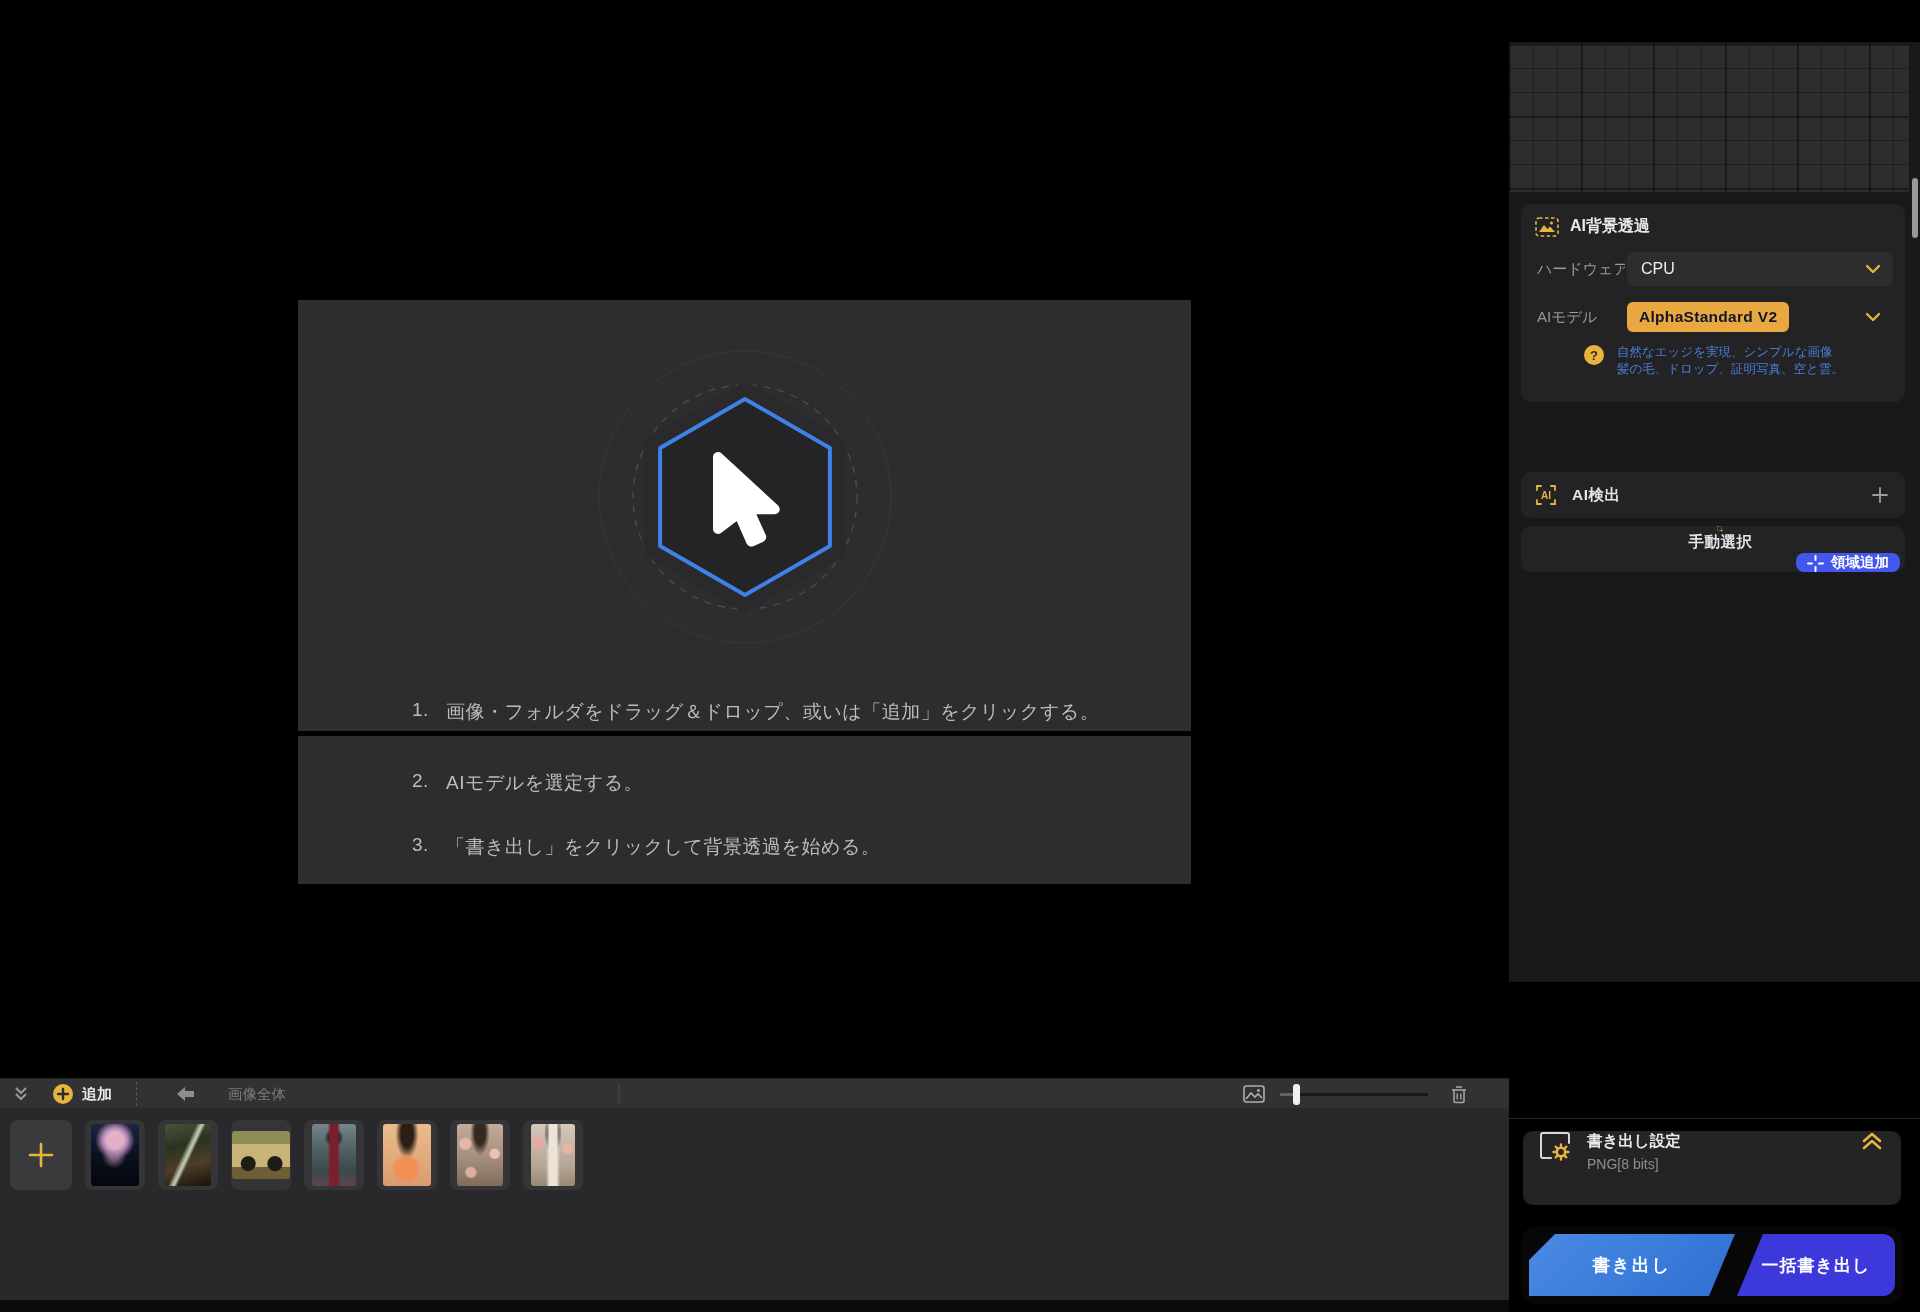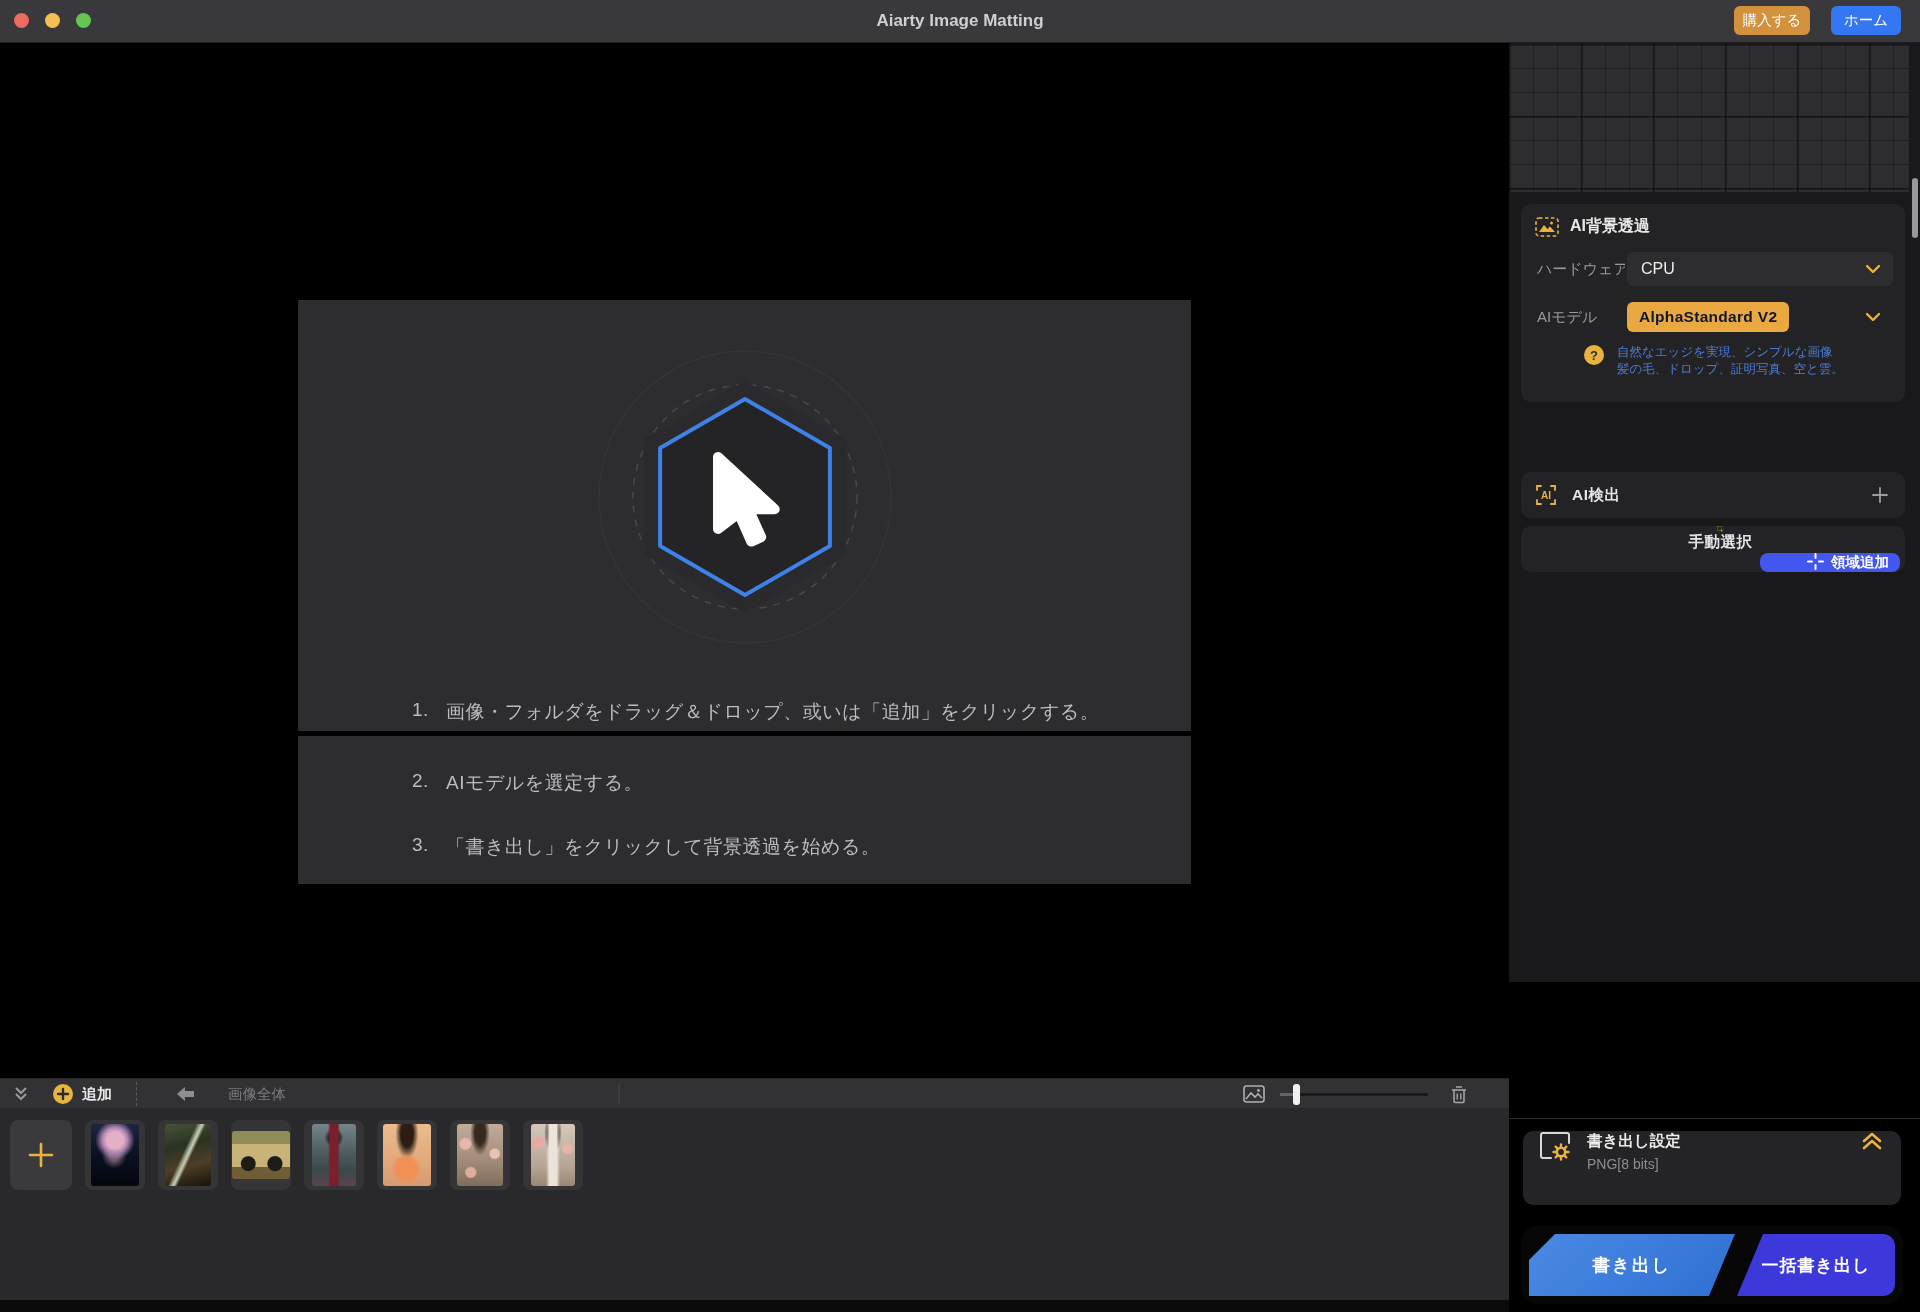--- a/index.html
+++ b/index.html
@@ -108,22 +108,22 @@
   .model-row .chev{margin-left:auto;margin-right:12px;}
   .help{position:absolute;left:62px;top:140px;display:flex;gap:12px;align-items:flex-start;}
   .help-text{color:#4d7cd6;font-size:12.5px;line-height:17px;}
   .card{position:absolute;left:12px;width:384px;height:46px;background:#232325;border-radius:10px;
         display:flex;align-items:center;padding:0;box-sizing:border-box;}
   .card .ic{margin-left:14px;}
   .card .lbl{margin-left:15px;color:#e4e4e6;font-size:15.5px;font-weight:bold;letter-spacing:.5px;}
   .card .right{margin-left:auto;margin-right:16px;display:flex;align-items:center;gap:22px;}
   .card-edit{top:376px;} .card-detect{top:430px;} .card-manual{top:484px;flex-direction:column;} .card-fine{top:538px;}
   .region-btn{margin-left:auto;margin-right:5px;height:36px;width:104px;background:#4356ee;border-radius:8px;
-              display:flex;align-items:flex-start;justify-content:center;gap:7px;color:#fff;font-size:14.5px;
-              font-weight:bold;cursor:pointer;padding-left:36px;}
+              display:flex;align-items:flex-end;justify-content:center;gap:7px;color:#fff;font-size:14.5px;
+              font-weight:bold;cursor:pointer;}
   .panel-divider{position:absolute;left:0;top:1076px;width:411px;height:1px;background:#29292b;}
   .exportcard{position:absolute;left:14px;top:1089px;width:378px;height:74px;background:#242426;border-radius:10px;
               display:flex;align-items:flex-start;}
   .exportcard .ic{margin-left:16px;}
   .export-texts{margin-left:14px;display:flex;flex-direction:column;gap:4px;}
   .export-title{color:#eaeaea;font-size:15.5px;font-weight:bold;}
   .export-sub{color:#8e8e90;font-size:14px;}
   .exportcard .chevups{margin-left:auto;margin-right:18px;cursor:pointer;}
   .dock{position:absolute;left:12px;top:1184px;width:382px;height:78px;background:#070708;border-radius:16px;}
   .btn-export{position:absolute;left:8px;top:8px;width:206px;height:62px;
@@ -135,28 +135,20 @@
              clip-path:polygon(26px 0,100% 0,100% 100%,0 100%);border-radius:0 12px 12px 0;
              display:flex;align-items:center;justify-content:center;color:#fff;font-size:17px;
              font-weight:bold;letter-spacing:1px;cursor:pointer;}
   svg{display:block;}
 </style>
 </head>
 <body>
 
 <div class="window">
 
-  <div class="titlebar">
-    <div class="traffic tl-close"></div>
-    <div class="traffic tl-min"></div>
-    <div class="traffic tl-max"></div>
-    <div class="app-title">Aiarty Image Matting</div>
-    <div class="tb-btn btn-buy">購入する</div>
-    <div class="tb-btn btn-home">ホーム</div>
-  </div>
 
   <div class="canvas">
     <div class="dz dz-upper"></div>
     <div class="dz dz-lower"></div>
 
     <div class="hex-wrap">
       <svg width="380" height="380" viewBox="0 0 380 380">
         <circle cx="190" cy="190" r="146" fill="none" stroke="#343436" stroke-width="1.5"></circle>
         <circle cx="190" cy="190" r="112" fill="none" stroke="#49494c" stroke-width="1.5" stroke-dasharray="7 7"></circle>
         <polygon points="190,74 290.5,132 290.5,248 190,306 89.5,248 89.5,132" fill="#2a2a2c"></polygon>

